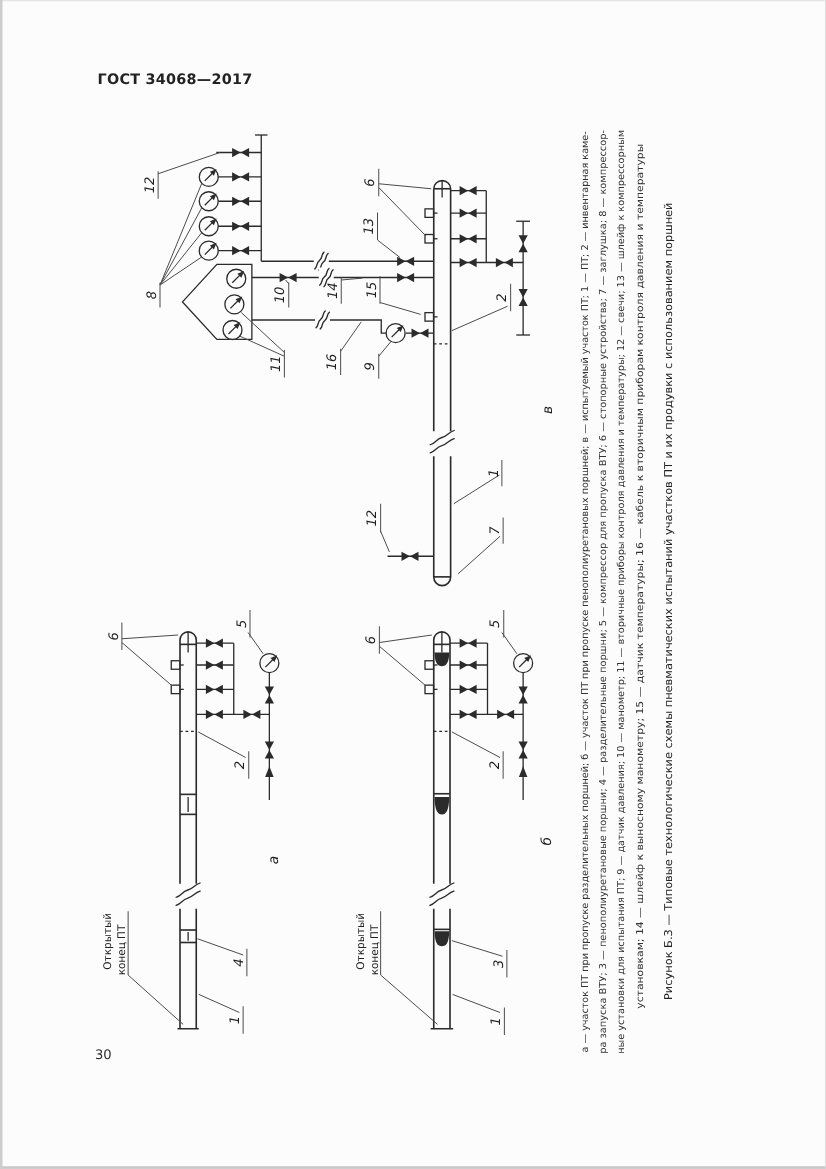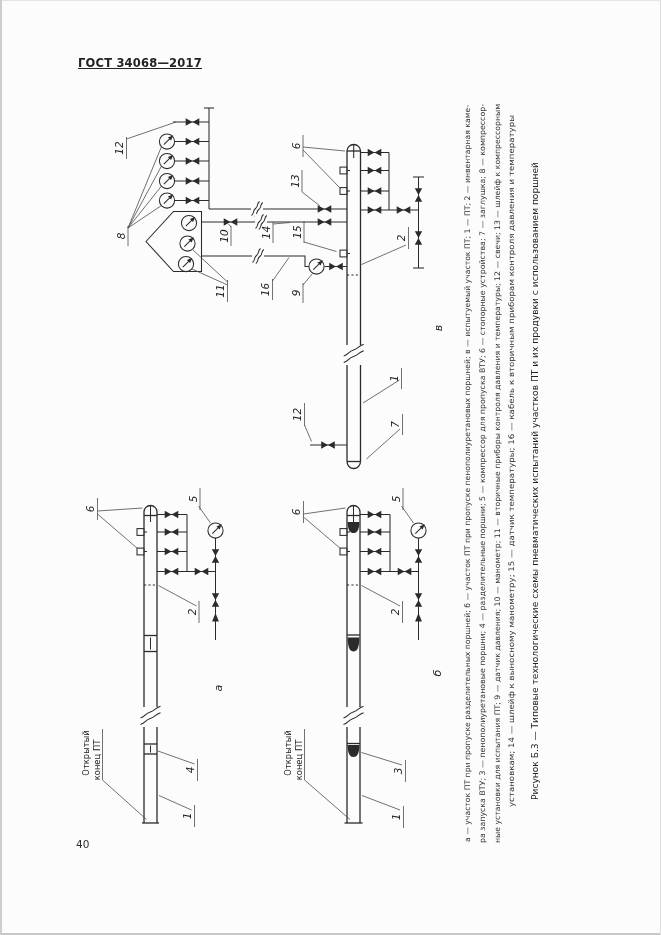--- a/index.html
+++ b/index.html
@@ -1,40 +1,40 @@
 <!DOCTYPE html>
 <html><head>
 <meta charset="utf-8">
 <style>
   html,body{margin:0;padding:0;background:#9e9e9e;}
   .page{position:relative;width:661px;height:935px;background:#fcfcfc;overflow:hidden;
         font-family:"DejaVu Sans",sans-serif;
         box-shadow:inset 2px 0 0 #cdcdcd, inset 0 1px 0 #e4e4e4, inset -1px 0 0 #dedede, inset 0 -2px 0 #c8c8c8;}
-  .gost-header{position:absolute;left:78px;top:56px;font-size:11.5px;font-weight:bold;color:#232323;letter-spacing:.2px;text-decoration:underline;}
+  .gost-header{position:absolute;left:78px;top:56px;font-size:11.5px;font-weight:bold;color:#232323;letter-spacing:.2px;}
   .page-num{position:absolute;left:76px;top:838px;font-size:10.5px;color:#2e2e2e;}
   svg{position:absolute;left:0;top:0;}
   .ln{stroke:#2b2b2b;stroke-width:1.05;fill:none;}
   .pw{stroke:#2b2b2b;stroke-width:1.3;fill:none;}
   .f{fill:#2b2b2b;stroke:none;}
   .cc{fill:#fcfcfc;stroke:#2b2b2b;stroke-width:1.05;}
   .ldr{stroke:#4c4c4c;stroke-width:.8;fill:none;}
   .dash{stroke:#2b2b2b;stroke-width:1;fill:none;stroke-dasharray:2.2 2.2;}
   .paper{fill:#fcfcfc;stroke:none;}
   .num{font-family:"DejaVu Sans",sans-serif;font-style:italic;font-size:10.5px;fill:#1f1f1f;text-anchor:middle;}
   .lett{font-family:"DejaVu Sans",sans-serif;font-style:italic;font-size:11px;fill:#1f1f1f;text-anchor:middle;}
   .oet{font-family:"DejaVu Sans",sans-serif;font-size:8.4px;fill:#222;text-anchor:middle;}
   .lg{font-family:"DejaVu Sans",sans-serif;font-size:7.6px;fill:#333;text-anchor:middle;}
   .cap{font-family:"DejaVu Sans",sans-serif;font-size:8.6px;fill:#222;text-anchor:middle;}
 </style>
 </head>
 <body>
 
 <div class="page">
   <div class="gost-header">ГОСТ 34068—2017</div>
-  <div class="page-num">40</div>
+  <div class="page-num">30</div>
 
   <svg width="661" height="935" viewBox="0 0 661 935">
     <defs>
       <path id="bt" class="f" d="M-6.8,-3.7 L0,0 L-6.8,3.7 Z M6.8,-3.7 L0,0 L6.8,3.7 Z"></path>
       <path id="ar" class="f" d="M0,0 L-8.5,-3.4 L-8.5,3.4 Z"></path>
       <g id="cmp">
           <circle class="cc" r="7.6"></circle>
           <line class="ln" x1="-3.2" y1="3.2" x2="2.9" y2="-2.9"></line>
           <path class="f" d="M6.3,-6.3 L0.9,-4.1 L4.1,-0.9 Z"></path>
         </g>

